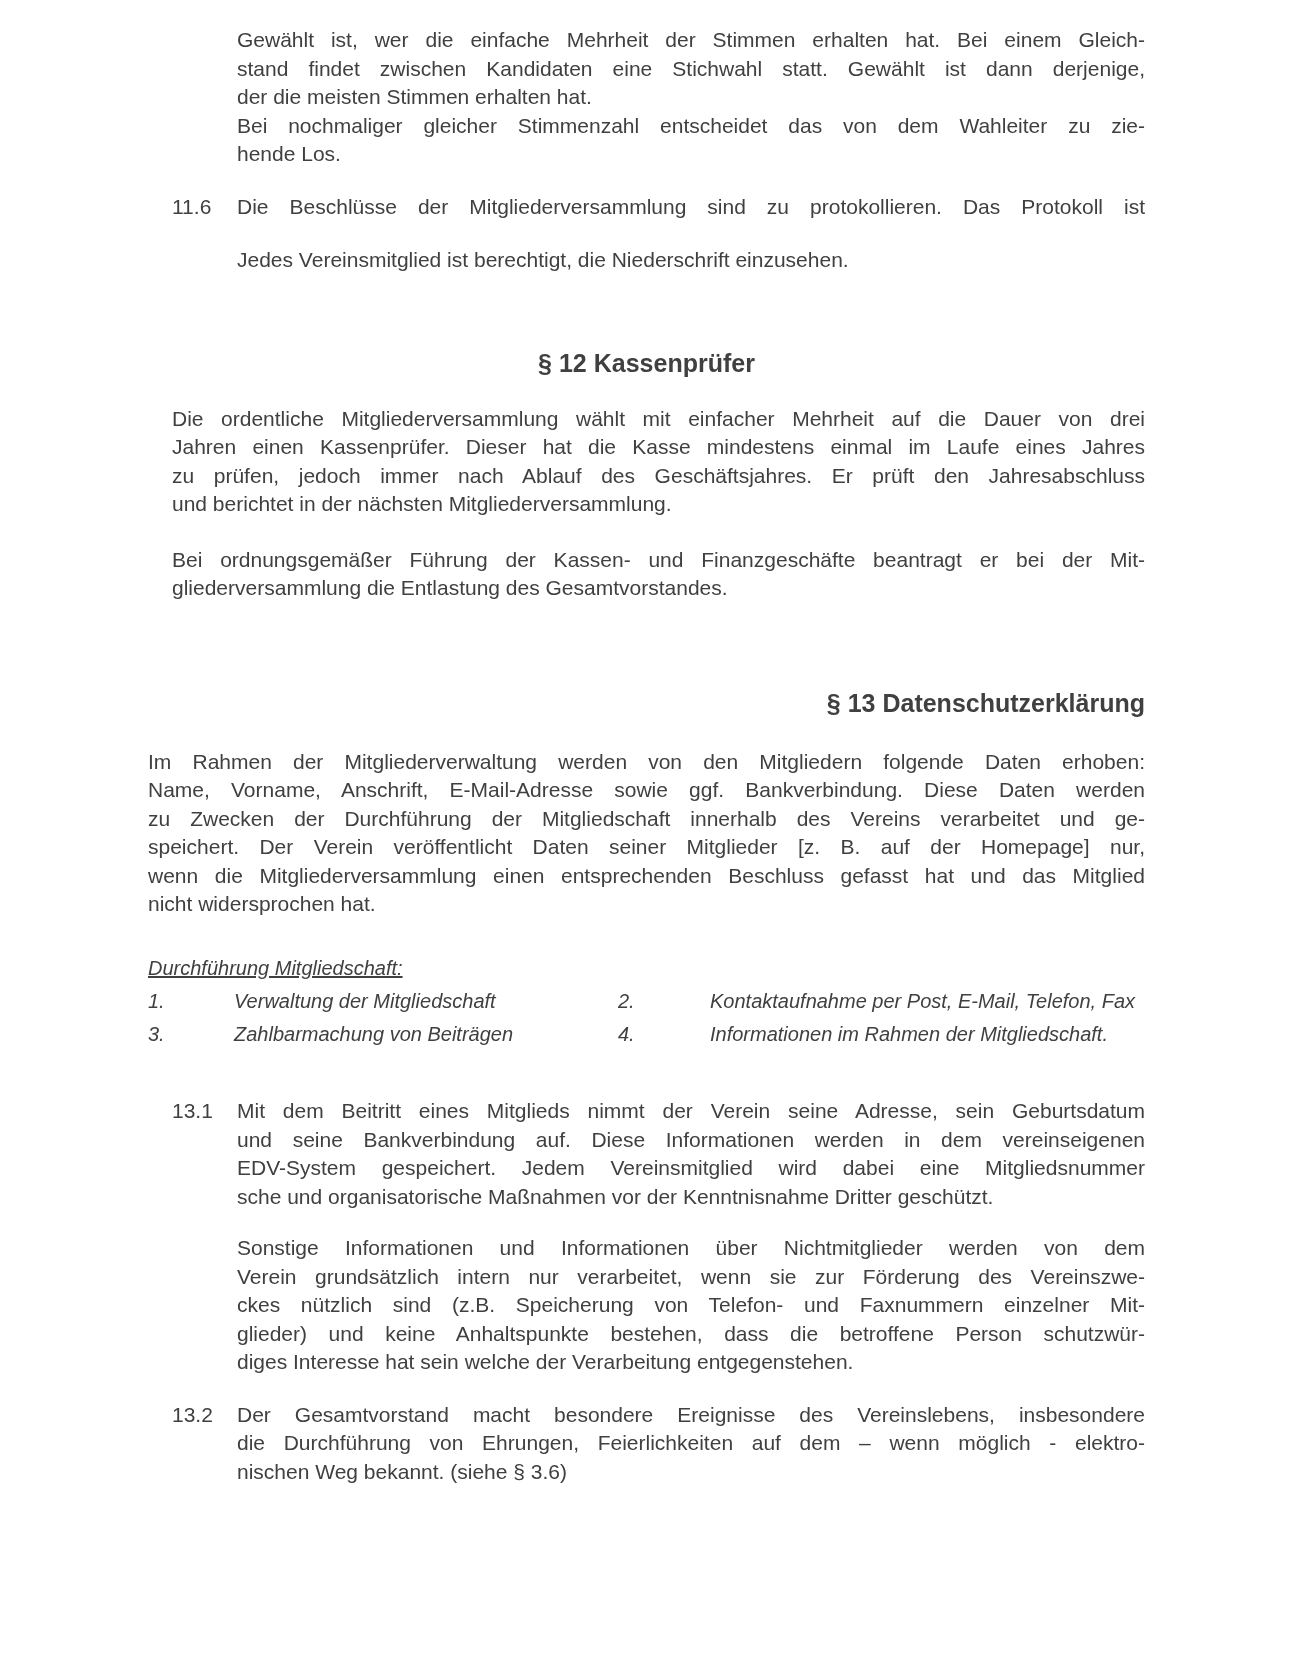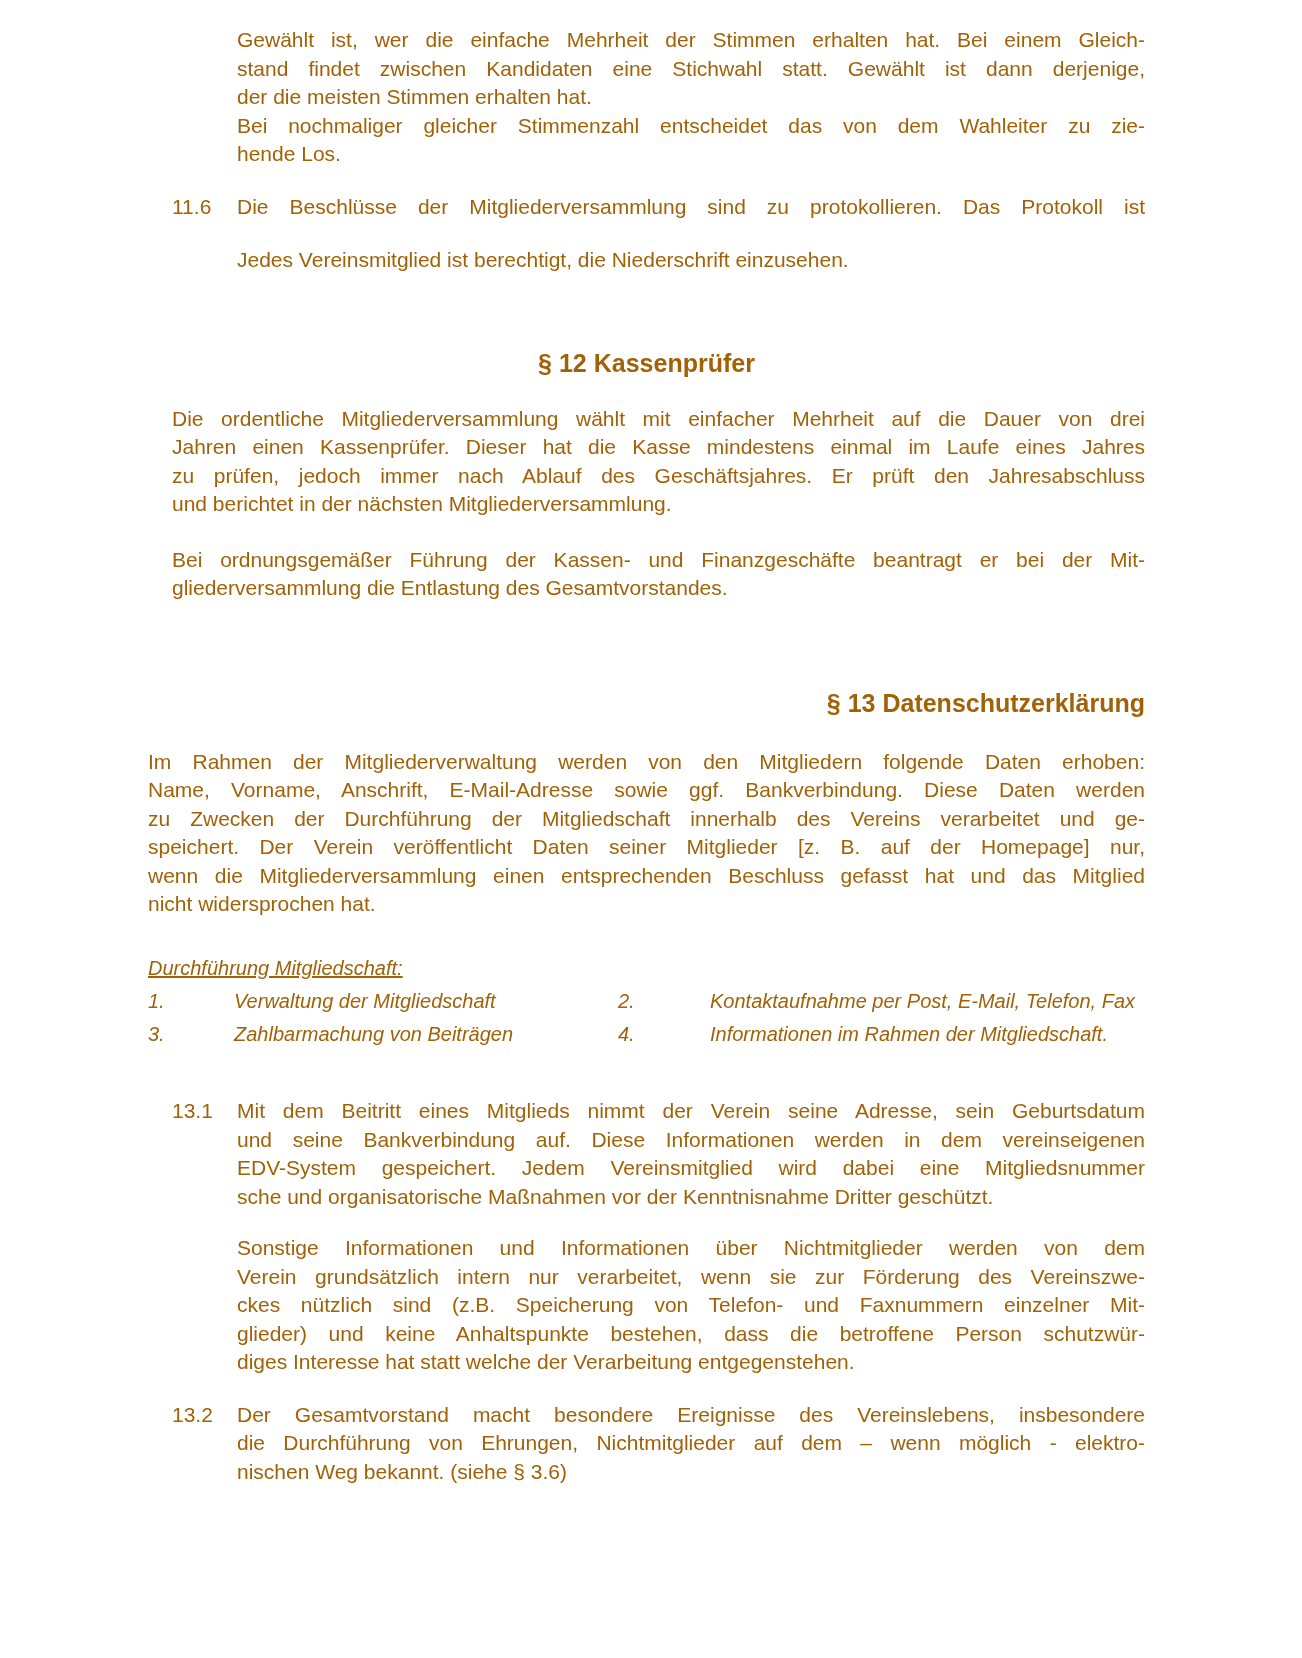--- a/index.html
+++ b/index.html
@@ -4,21 +4,21 @@
 <style>
   html,body { margin:0; padding:0; }
   body { background:#ffffff; }
   .page {
     position: relative;
     width: 1302px;
     height: 1658px;
     box-sizing: border-box;
     padding: 26px 157px 10px 148px;
     background: #ffffff;
-    color: #a16207;
+    color: #404040;
     font-family: "Liberation Sans", "DejaVu Sans", sans-serif;
     font-size: 21px;
     line-height: 28.5px;
     overflow: hidden;
   }
   .ln { min-height: 28.5px; }
   .ln.j { text-align: justify; text-align-last: justify; }
   .indent-1 { margin-left: 24px; }   
   .indent-2 { margin-left: 89px; }   
   .numbered { display: flex; margin-left: 24px; }
@@ -131,29 +131,29 @@
           <div class="ln j">Mit dem Beitritt eines Mitglieds nimmt der Verein seine Adresse, sein Geburtsdatum</div>
           <div class="ln j">und seine Bankverbindung auf. Diese Informationen werden in dem vereinseigenen</div>
           <div class="ln j">EDV-System gespeichert. Jedem Vereinsmitglied wird dabei eine Mitgliedsnummer</div>
           <div class="ln">sche und organisatorische Maßnahmen vor der Kenntnisnahme Dritter geschützt.</div>
         </div>
       <div class="para para-gap">
           <div class="ln j">Sonstige Informationen und Informationen über Nichtmitglieder werden von dem</div>
           <div class="ln j">Verein grundsätzlich intern nur verarbeitet, wenn sie zur Förderung des Vereinszwe-</div>
           <div class="ln j">ckes nützlich sind (z.B. Speicherung von Telefon- und Faxnummern einzelner Mit-</div>
           <div class="ln j">glieder) und keine Anhaltspunkte bestehen, dass die betroffene Person schutzwür-</div>
-          <div class="ln">diges Interesse hat statt welche der Verarbeitung entgegenstehen.</div>
+          <div class="ln">diges Interesse hat sein welche der Verarbeitung entgegenstehen.</div>
         </div>
     </div>
   </div>
 
   <div class="numbered gap-13-2">
     <span class="num">13.2</span>
     <div class="ntext">
       <div class="para">
           <div class="ln j">Der Gesamtvorstand macht besondere Ereignisse des Vereinslebens, insbesondere</div>
-          <div class="ln j">die Durchführung von Ehrungen, Nichtmitglieder auf dem – wenn möglich - elektro-</div>
+          <div class="ln j">die Durchführung von Ehrungen, Feierlichkeiten auf dem – wenn möglich - elektro-</div>
           <div class="ln">nischen Weg bekannt. (siehe § 3.6)</div>
         </div>
     </div>
   </div>
 
 </div>
 
 </body></html>

